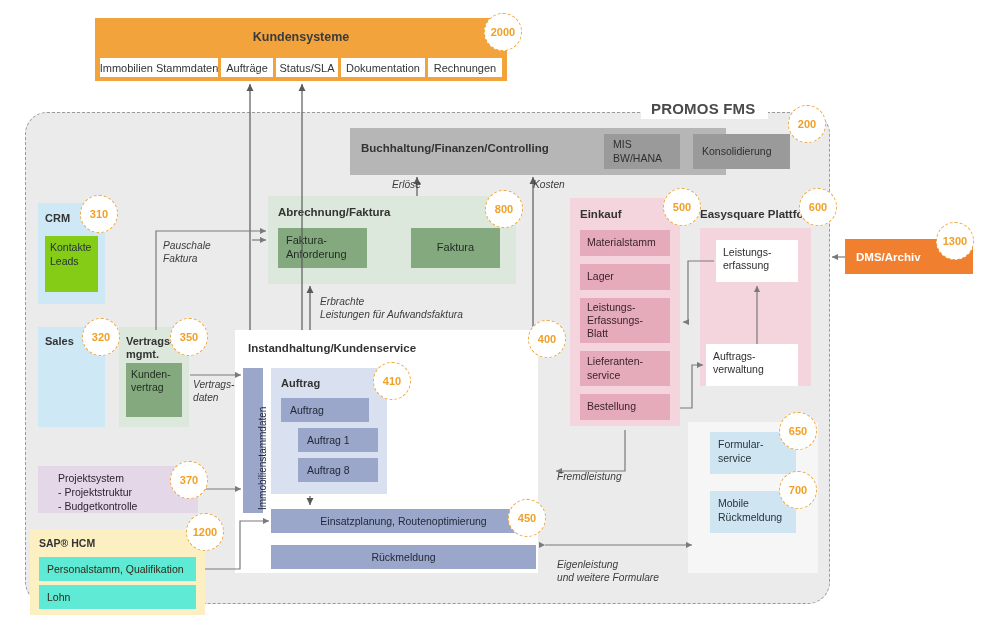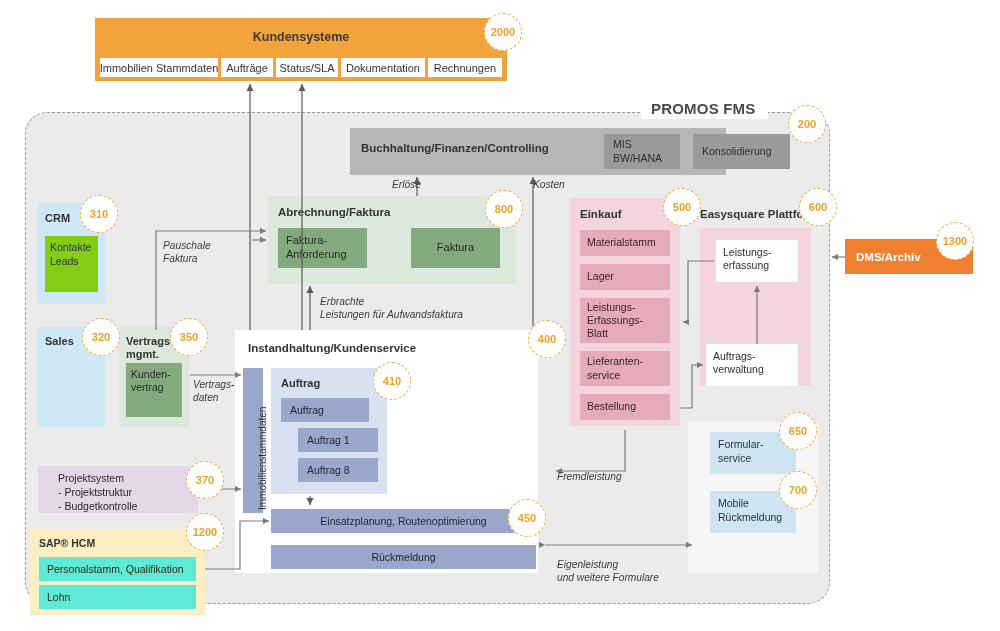--- a/index.html
+++ b/index.html
@@ -305,21 +305,21 @@
     <div id="vertrag-title" style="white-space:pre-line;">Vertrags-
 mgmt.</div>
     <div id="vertrag-chip" style="white-space:pre-line;">Kunden-
 vertrag</div>
   </div>
   <div class="badge" style="left:170px;top:318px;">350</div>
 
   <div class="abs" id="projekt" style="white-space:pre-line;padding-left:20px;">Projektsystem
 - Projektstruktur
 - Budgetkontrolle</div>
-  <div class="badge" style="left:186px;top:461px;">370</div>
+  <div class="badge" style="left:170px;top:461px;">370</div>
 
   <div class="abs" id="saphcm">
     <div id="saphcm-title">SAP® HCM</div>
     <div class="hcm-chip" style="top:28px;">Personalstamm, Qualifikation</div>
     <div class="hcm-chip" style="top:56px;">Lohn</div>
   </div>
   <div class="badge" style="left:186px;top:513px;">1200</div>
 
   <div class="abs" id="instand">
     <div id="instand-title">Instandhaltung/Kundenservice</div>

